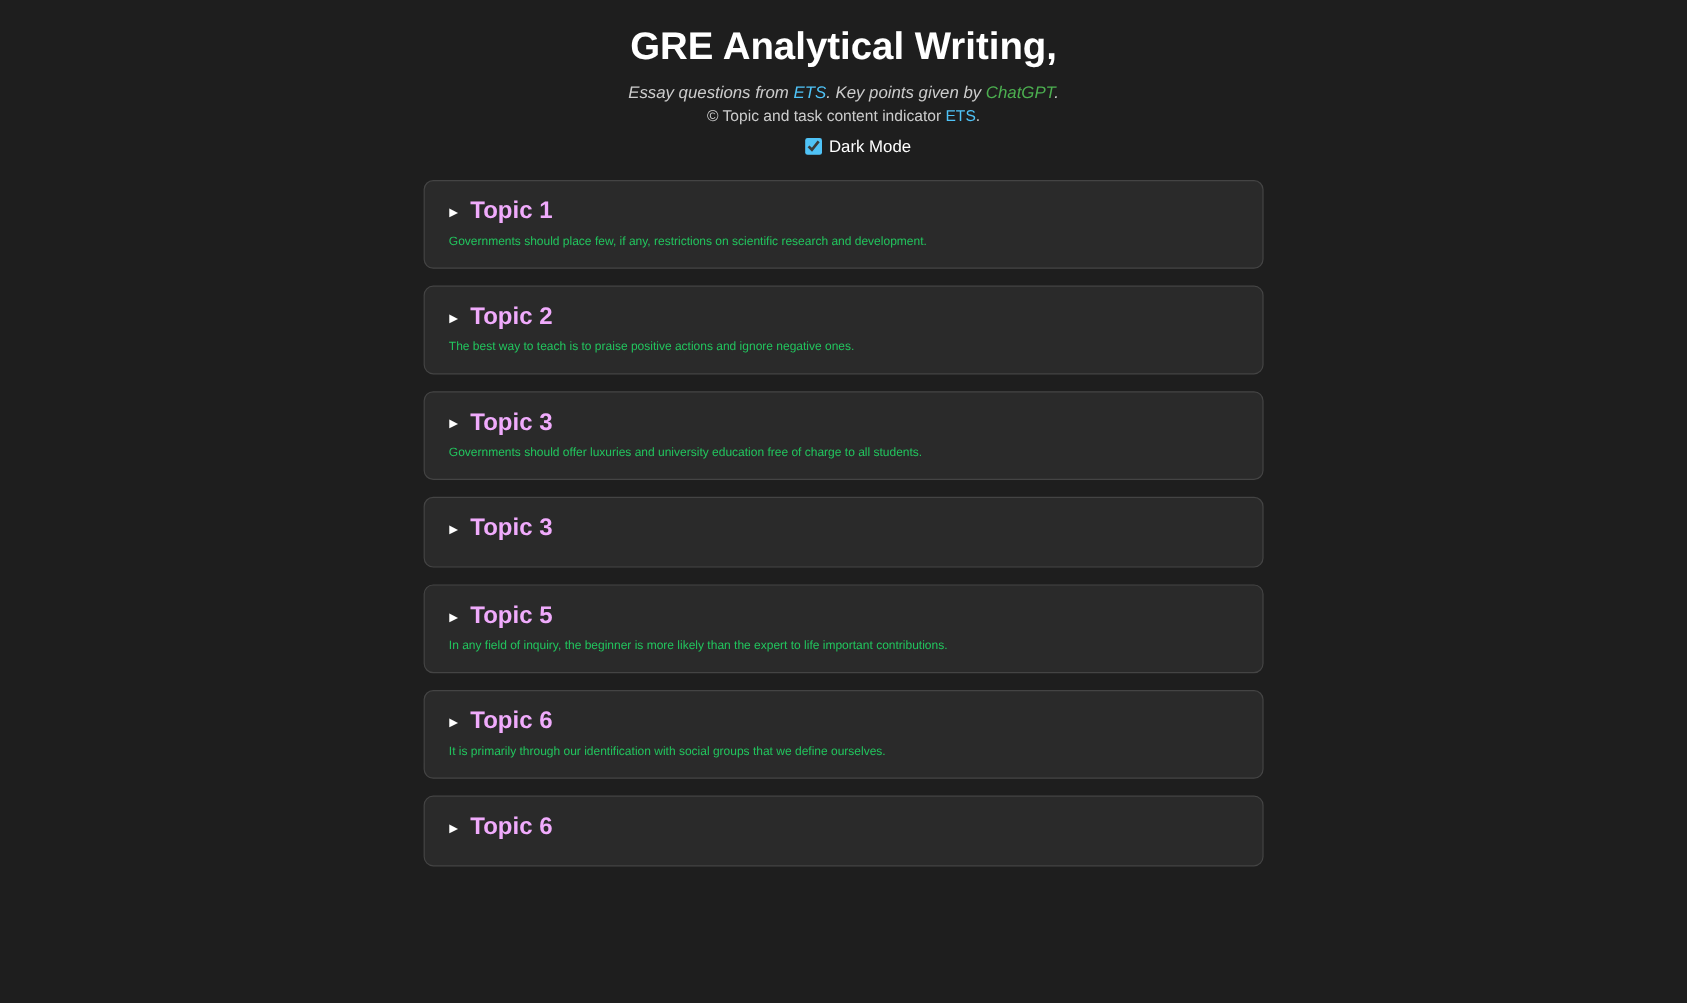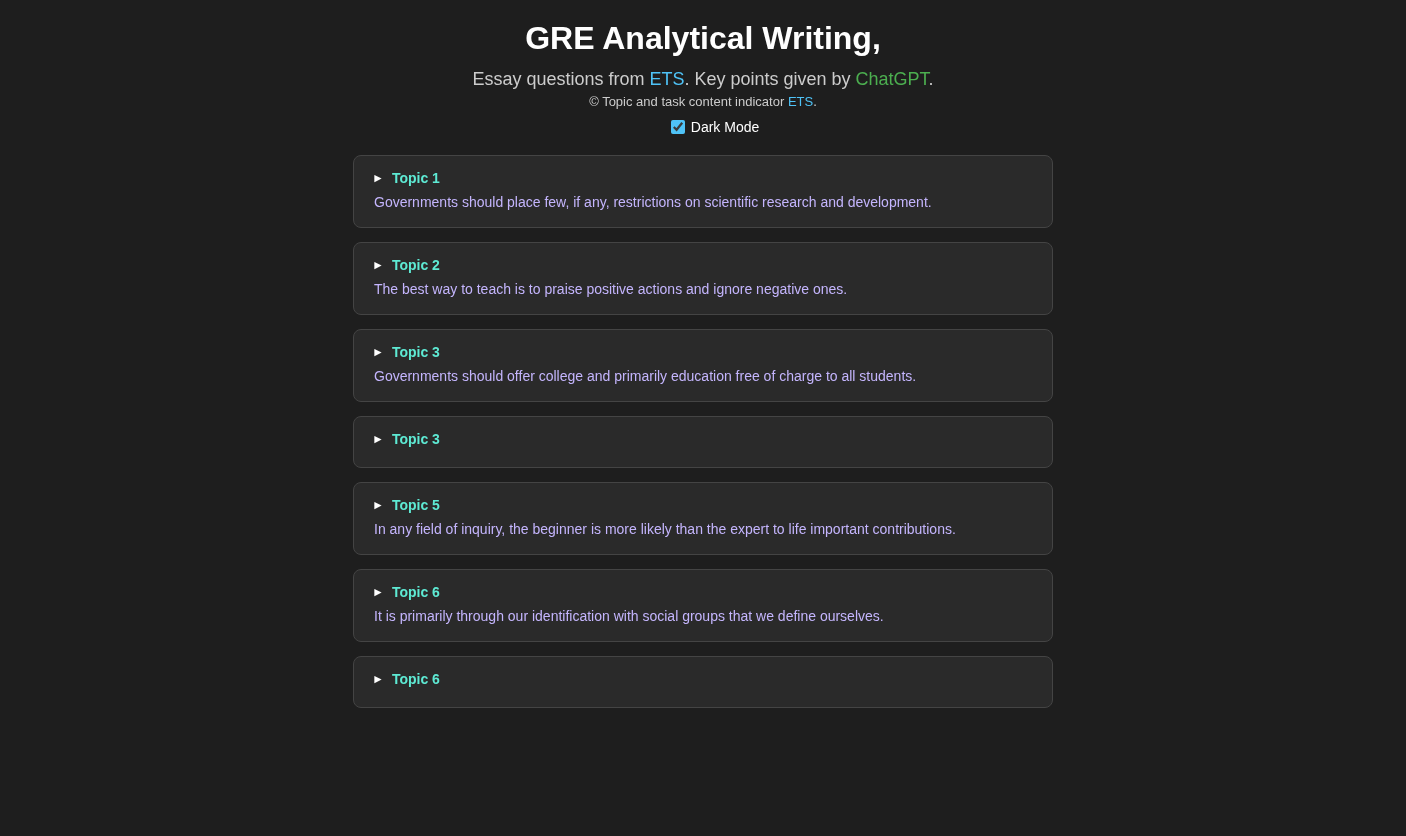--- a/index.html
+++ b/index.html
@@ -28,23 +28,24 @@
     }
 
     .header h1 {
       font-size: 32px;
       font-weight: bold;
       color: #ffffff;
       margin-bottom: 12px;
     }
 
     .header .subtitle {
-      font-size: 18px;
+      font-size: 14px;
       color: #cccccc;
       margin-bottom: 4px;
+      font-style: italic;
     }
 
     .header .subtitle a.ets-link {
       color: #4fc3f7;
       text-decoration: none;
     }
 
     .header .subtitle a.chatgpt-link {
       color: #4caf50;
       text-decoration: none;
@@ -100,27 +101,27 @@
       margin-bottom: 6px;
     }
 
     .topic-arrow {
       color: #ffffff;
       font-size: 12px;
     }
 
     .topic-title {
       font-weight: bold;
-      font-size: 14px;
-      color: #5eead4;
+      font-size: 20px;
+      color: #f0abfc;
     }
 
     .topic-description {
-      font-size: 14px;
-      color: #c4b5fd;
+      font-size: 10px;
+      color: #22c55e;
       line-height: 1.5;
       padding-left: 2px;
     }
   </style>
 </head>
 <body>
 
 <div class="page-wrapper">
   <div class="header">
     <h1>GRE Analytical Writing,</h1>
@@ -149,21 +150,21 @@
         <span class="topic-arrow">►</span>
         <span class="topic-title">Topic 2</span>
       </div>
       <div class="topic-description">The best way to teach is to praise positive actions and ignore negative ones.</div>
     </div>
       <div class="topic-item">
       <div class="topic-header">
         <span class="topic-arrow">►</span>
         <span class="topic-title">Topic 3</span>
       </div>
-      <div class="topic-description">Governments should offer college and primarily education free of charge to all students.</div>
+      <div class="topic-description">Governments should offer luxuries and university education free of charge to all students.</div>
     </div>
       <div class="topic-item">
       <div class="topic-header">
         <span class="topic-arrow">►</span>
         <span class="topic-title">Topic 3</span>
       </div>
     </div>
       <div class="topic-item">
       <div class="topic-header">
         <span class="topic-arrow">►</span>

